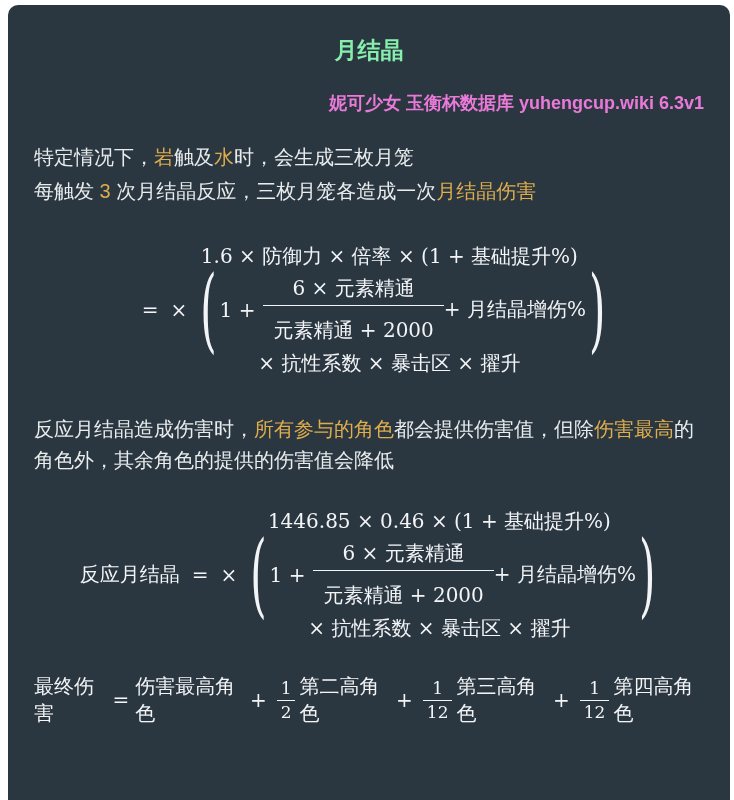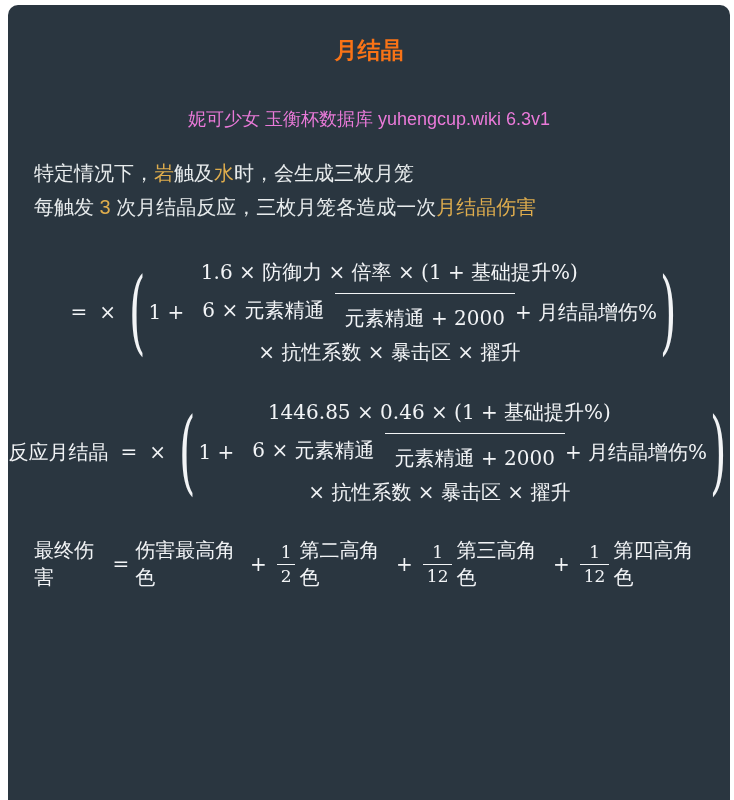--- a/index.html
+++ b/index.html
@@ -22,29 +22,29 @@
     min-height:795px;
     background:var(--card-bg);
     border-radius:10px 10px 0 0;
     padding:18px 26px 30px 26px;
     color:var(--text);
   }
   .title{
     text-align:center;
     font-size:23px;
     font-weight:bold;
-    color:#f97316;
+    color:#86efac;
     margin-top:12px;
   }
   .subtitle{
-    text-align:center;
+    text-align:right;
     font-size:18px;
-    font-weight:normal;
+    font-weight:bold;
     color:var(--pink);
-    margin-top:41px;
+    margin-top:25px;
     cursor:pointer;
   }
   .para{
     font-size:20px;
     line-height:1.55;
     color:var(--text);
     margin:0;
   }
   .p1{margin-top:36px;}
   .p2{margin-top:27px;}
@@ -76,20 +76,21 @@
     display:flex;
     align-items:center;
     margin:4px 0;
   }
   .f-mid > span{white-space:nowrap;}
   .f-times{margin-right:10px;}
   .f-oneplus{margin-right:8px;}
   .f-plusbonus{}
   .frac{
     display:inline-flex;
+    flex-direction:column;
     align-items:center;
     text-align:center;
     vertical-align:middle;
     line-height:1.35;
   }
   .frac .num{padding:0 10px 3px 10px;}
   .frac .den{border-top:1.6px solid var(--formula-text);padding:11px 10px 0 10px;}
   .bigparen{
     display:inline-block;
     font-size:42px;
@@ -144,20 +145,23 @@
           <span class="num">6 × 元素精通</span>
           <span class="den">元素精通 + 2000</span>
         </span>
         <span class="f-plusbonus">+ 月结晶增伤%</span>
         <span class="bigparen">)</span>
       </div>
       <div class="f-line">× 抗性系数 × 暴击区 × 擢升</div>
     </div>
   </div>
 
+  <p class="para p3">
+    <span>反应月结晶造成伤害时，</span><span class="hl">所有参与的角色</span><span>都会提供伤害值，但除</span><span class="hl">伤害最高</span><span>的角色外，其余角色的提供的伤害值会降低</span>
+  </p>
 
   <div class="formula formula2">
     <span class="f-lhs">反应月结晶</span>
     <span class="f-eq">=</span>
     <div class="f-rhs">
       <div class="f-line">1446.85 × 0.46 × (1 + 基础提升%)</div>
       <div class="f-mid">
         <span class="f-times">×</span>
         <span class="bigparen">(</span>
         <span class="f-oneplus">1 +</span>

